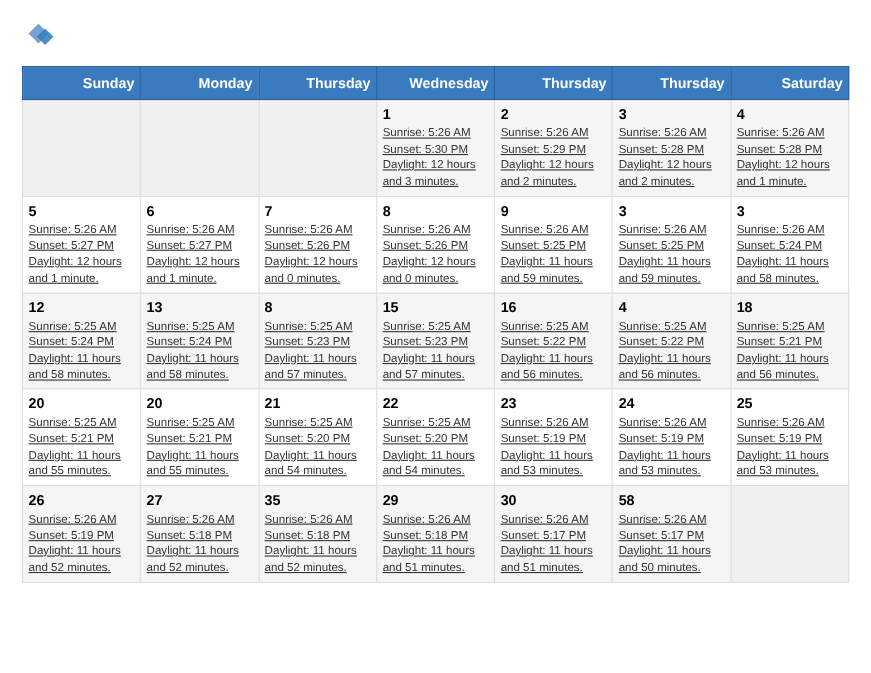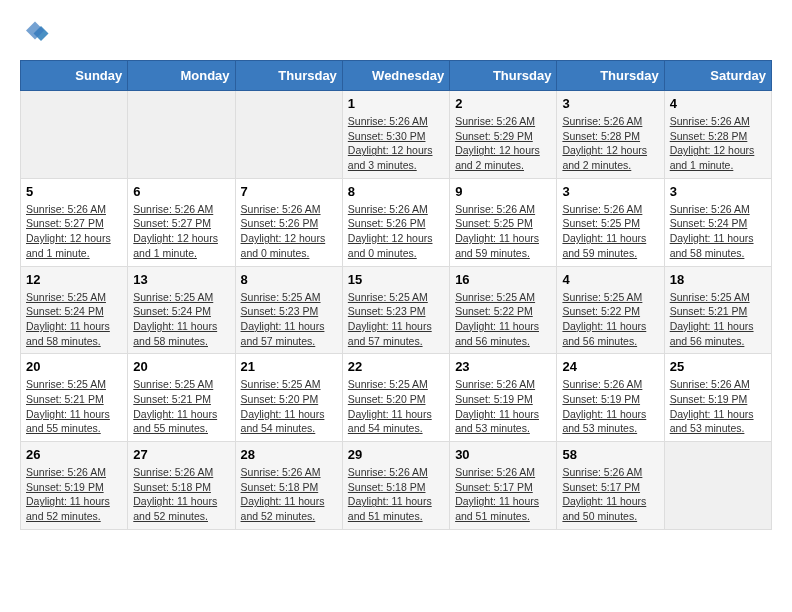--- a/index.html
+++ b/index.html
@@ -347,21 +347,21 @@
       </td>
         <td>
         <div class="day-number">27</div>
         <div class="day-info">
           Sunrise: 5:26 AM<br>
           Sunset: 5:18 PM<br>
           Daylight: 11 hours and 52 minutes.
         </div>
       </td>
         <td>
-        <div class="day-number">28</div>
+        <div class="day-number">35</div>
         <div class="day-info">
           Sunrise: 5:26 AM<br>
           Sunset: 5:18 PM<br>
           Daylight: 11 hours and 52 minutes.
         </div>
       </td>
         <td>
         <div class="day-number">29</div>
         <div class="day-info">
           Sunrise: 5:26 AM<br>

